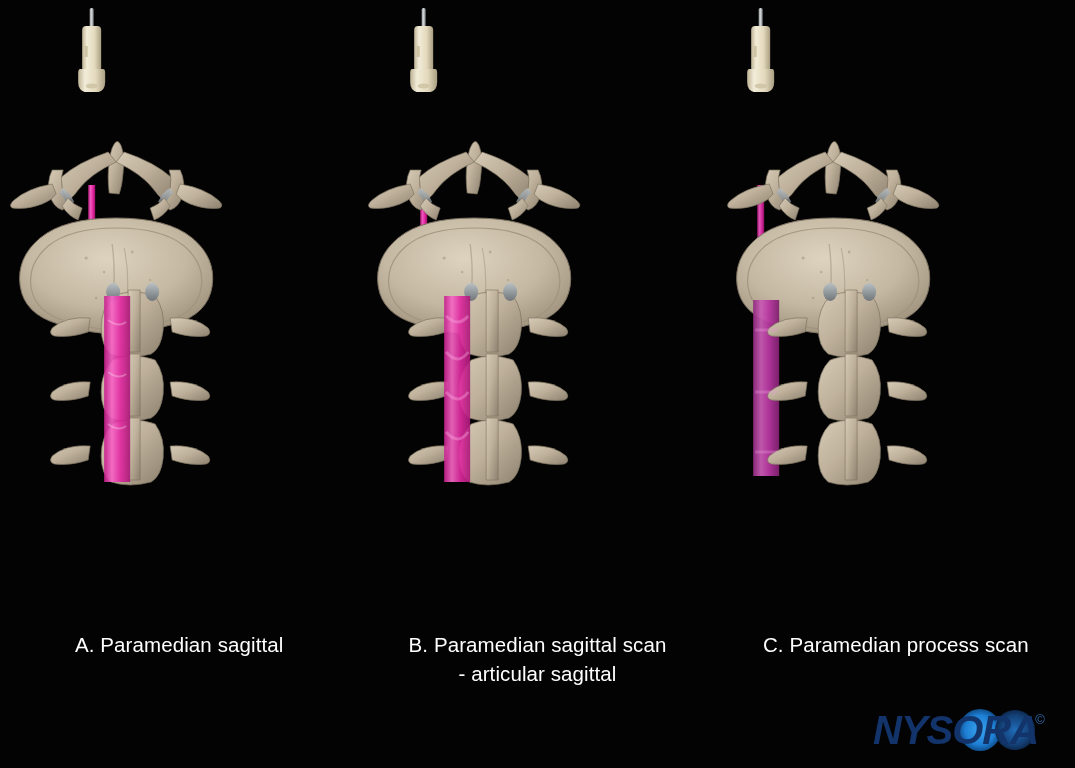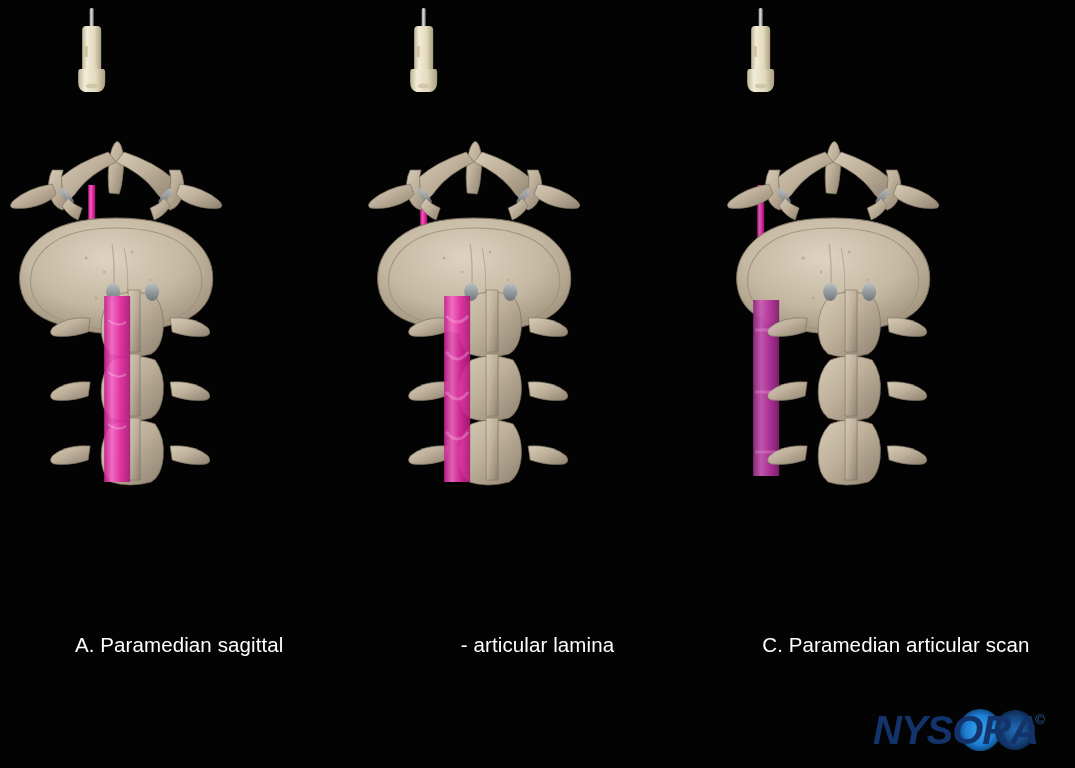--- a/index.html
+++ b/index.html
@@ -424,24 +424,25 @@
         </g>
       </svg>
     </div>
   </div>
 
   <div class="captions">
     <div class="caption">
       <span class="caption-line">A. Paramedian sagittal</span>
     </div>
     <div class="caption">
-      <span class="caption-line">- articular lamina</span>
+      <span class="caption-line">B. Paramedian sagittal scan</span>
+      <span class="caption-line">- articular sagittal</span>
     </div>
     <div class="caption">
-      <span class="caption-line">C. Paramedian articular scan</span>
+      <span class="caption-line">C. Paramedian process scan</span>
     </div>
   </div>
 
   <div class="logo">
     <svg class="logo-svg" width="190" height="46" viewBox="0 0 190 46" xmlns="http://www.w3.org/2000/svg">
       <defs>
         <radialGradient id="glowR" cx="50%" cy="50%" r="50%">
           <stop offset="0%" stop-color="#3aa4f0"></stop>
           <stop offset="70%" stop-color="#1e7fd4"></stop>
           <stop offset="100%" stop-color="#0f4f8e"></stop>

